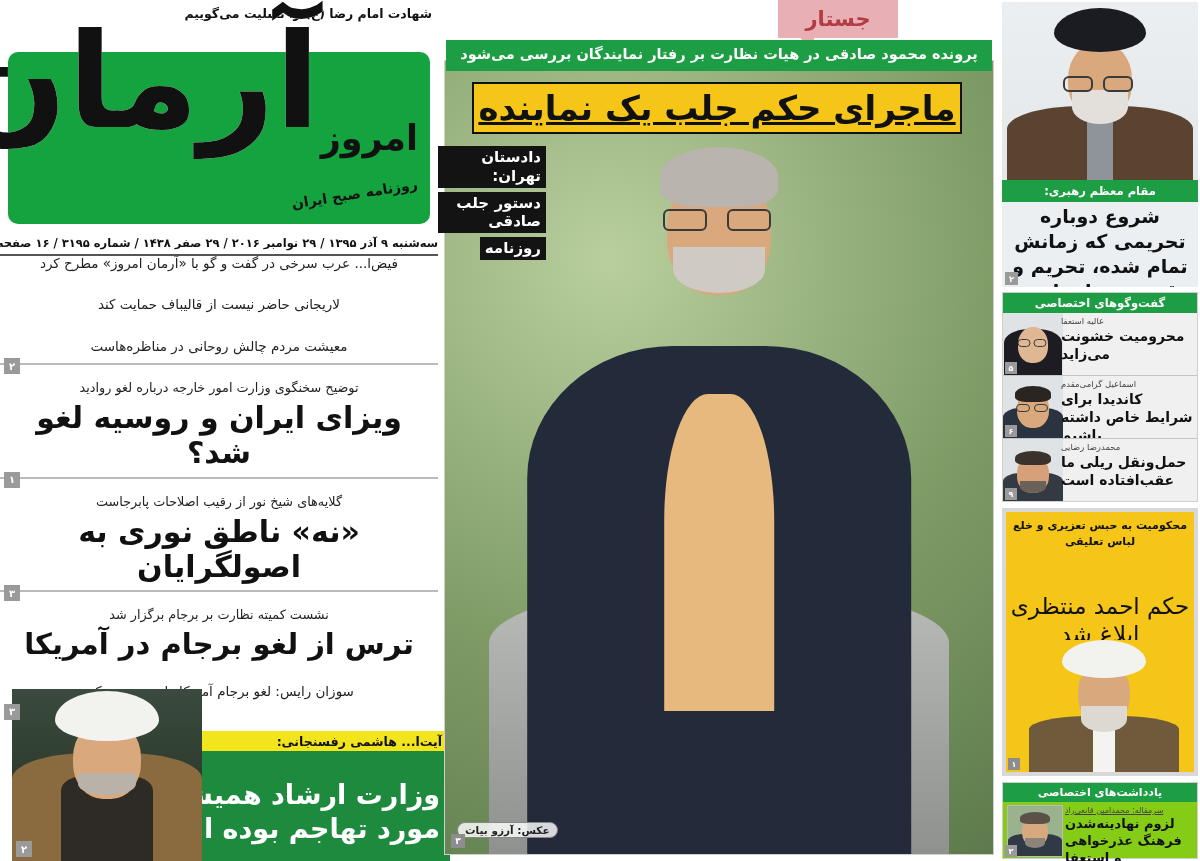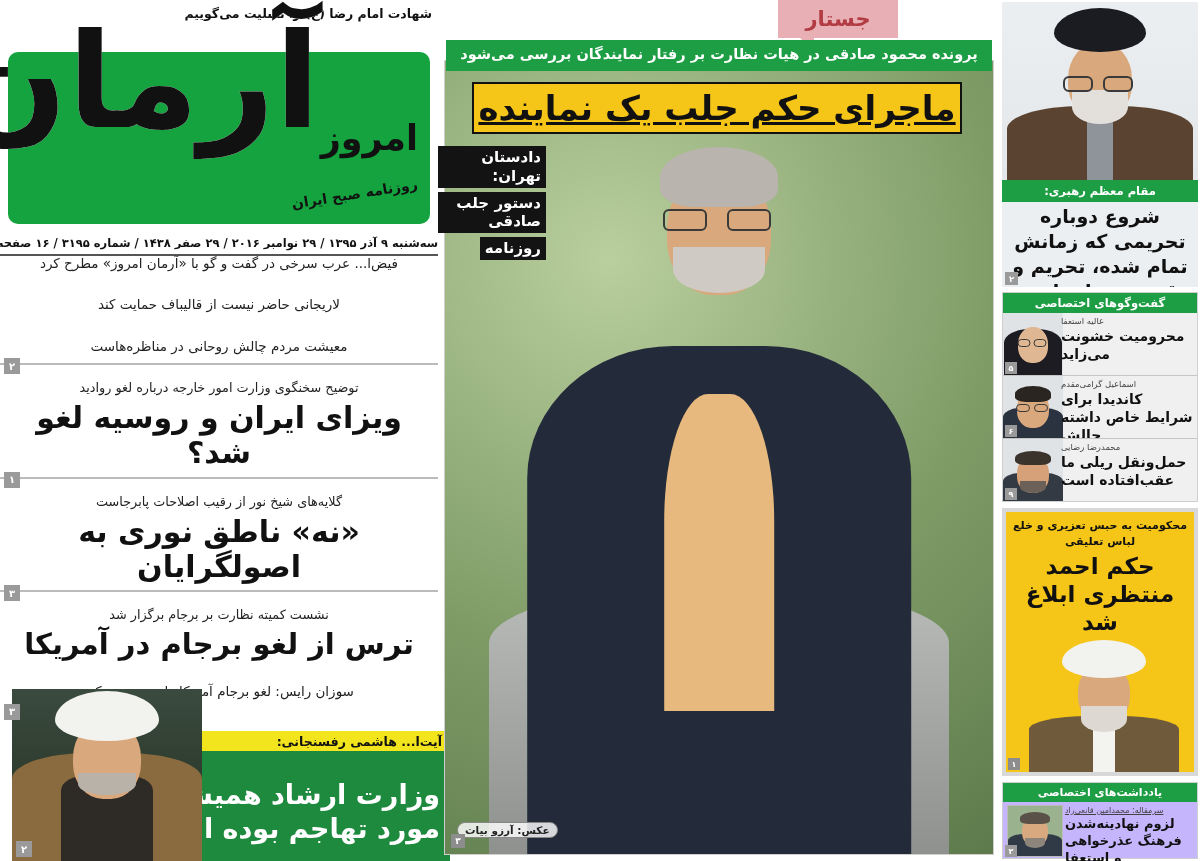--- a/index.html
+++ b/index.html
@@ -109,29 +109,29 @@
   .iv-title{font-size:14px;line-height:1.3;font-weight:bold;color:#111;letter-spacing:-.3px;}
   .iv-photo{position:absolute;left:0;top:0;width:60px;height:62px;overflow:hidden;}
   .iv-pg{position:absolute;left:2px;bottom:1px;width:12px;height:12px;background:#9a9a9a;
          color:#fff;font-size:8px;font-weight:bold;display:flex;align-items:center;
          justify-content:center;z-index:4;}
 
   .mont-card{position:absolute;left:2px;top:508px;width:196px;height:268px;
              background:#f5c518;border:4px solid #d8d8d8;box-sizing:border-box;overflow:hidden;}
   .mont-kicker{position:relative;text-align:center;font-size:11px;font-weight:bold;color:#111;
                line-height:1.45;padding:6px 6px 0 6px;}
-  .mont-head{text-align:center;font-size:23px;line-height:1.22;font-weight:bold;color:#111;
-             letter-spacing:-.5px;padding:2px 4px 0 4px;}
+  .mont-head{text-align:center;font-size:23px;line-height:1.22;font-weight:normal;color:#111;
+             letter-spacing:-.5px;padding:2px 4px 0 4px;margin-top:40px;}
   .mont-photo{position:absolute;left:18px;bottom:0;width:160px;height:132px;overflow:hidden;}
   .mont-pg{position:absolute;left:2px;bottom:2px;width:12px;height:12px;background:#8d8d8d;
            color:#fff;font-size:8px;font-weight:bold;display:flex;align-items:center;
            justify-content:center;z-index:4;}
 
   .notes-card{position:absolute;left:2px;top:782px;width:196px;height:77px;
-              border:1px solid #cfcfcf;box-sizing:border-box;background:#c4b5fd;}
+              border:1px solid #cfcfcf;box-sizing:border-box;background:#84cc16;}
   .notes-head{height:19px;background:#1e9e44;display:flex;align-items:center;justify-content:center;}
   .notes-head span{font-size:11px;font-weight:bold;color:#fff;letter-spacing:1px;}
   .notes-body{position:relative;height:56px;}
   .notes-txt{position:absolute;right:4px;top:4px;width:128px;text-align:left;}
   .notes-name{font-size:8px;color:#444;margin-bottom:1px;text-decoration:underline;}
   .notes-title{font-size:13px;line-height:1.3;font-weight:bold;color:#111;letter-spacing:-.3px;}
   .notes-photo{position:absolute;left:4px;top:3px;width:54px;height:50px;overflow:hidden;
                border:1px solid #bbb;}
   .notes-pg{position:absolute;left:2px;bottom:1px;width:12px;height:12px;background:#9a9a9a;
             color:#fff;font-size:8px;font-weight:bold;display:flex;align-items:center;
@@ -308,21 +308,21 @@
         <div class="iv-photo">
           <div class="ph" style="background:#dfe3e6;"></div>
           <div class="suit" style="width:60px;height:30px;bottom:0;background:#2b3340;border-radius:30% 30% 0 0;"></div>
           <div class="head" style="width:32px;height:38px;top:14px;background:#d9a87c;"></div>
           <div class="hair" style="width:36px;height:16px;top:10px;background:#2a2520;"></div>
           <div class="glasses" style="width:12px;height:6px;top:28px;margin-left:-10px;border-width:1px;"></div>
           <div class="glasses" style="width:12px;height:6px;top:28px;margin-left:8px;border-width:1px;"></div>
         </div>
         <div class="iv-txt">
           <div class="iv-name">اسماعیل گرامی‌مقدم</div>
-          <div class="iv-title">کاندیدا برای شرایط خاص داشته چالش</div>
+          <div class="iv-title">کاندیدا برای شرایط خاص داشته باشیم</div>
         </div>
         <div class="iv-pg">۶</div>
       </div>
 
       <div class="iv-row">
         <div class="iv-photo">
           <div class="ph" style="background:#dfe3e6;"></div>
           <div class="suit" style="width:60px;height:28px;bottom:0;background:#343a44;border-radius:30% 30% 0 0;"></div>
           <div class="head" style="width:32px;height:38px;top:16px;background:#d6a078;"></div>
           <div class="hair" style="width:36px;height:14px;top:12px;background:#3a332c;"></div>

